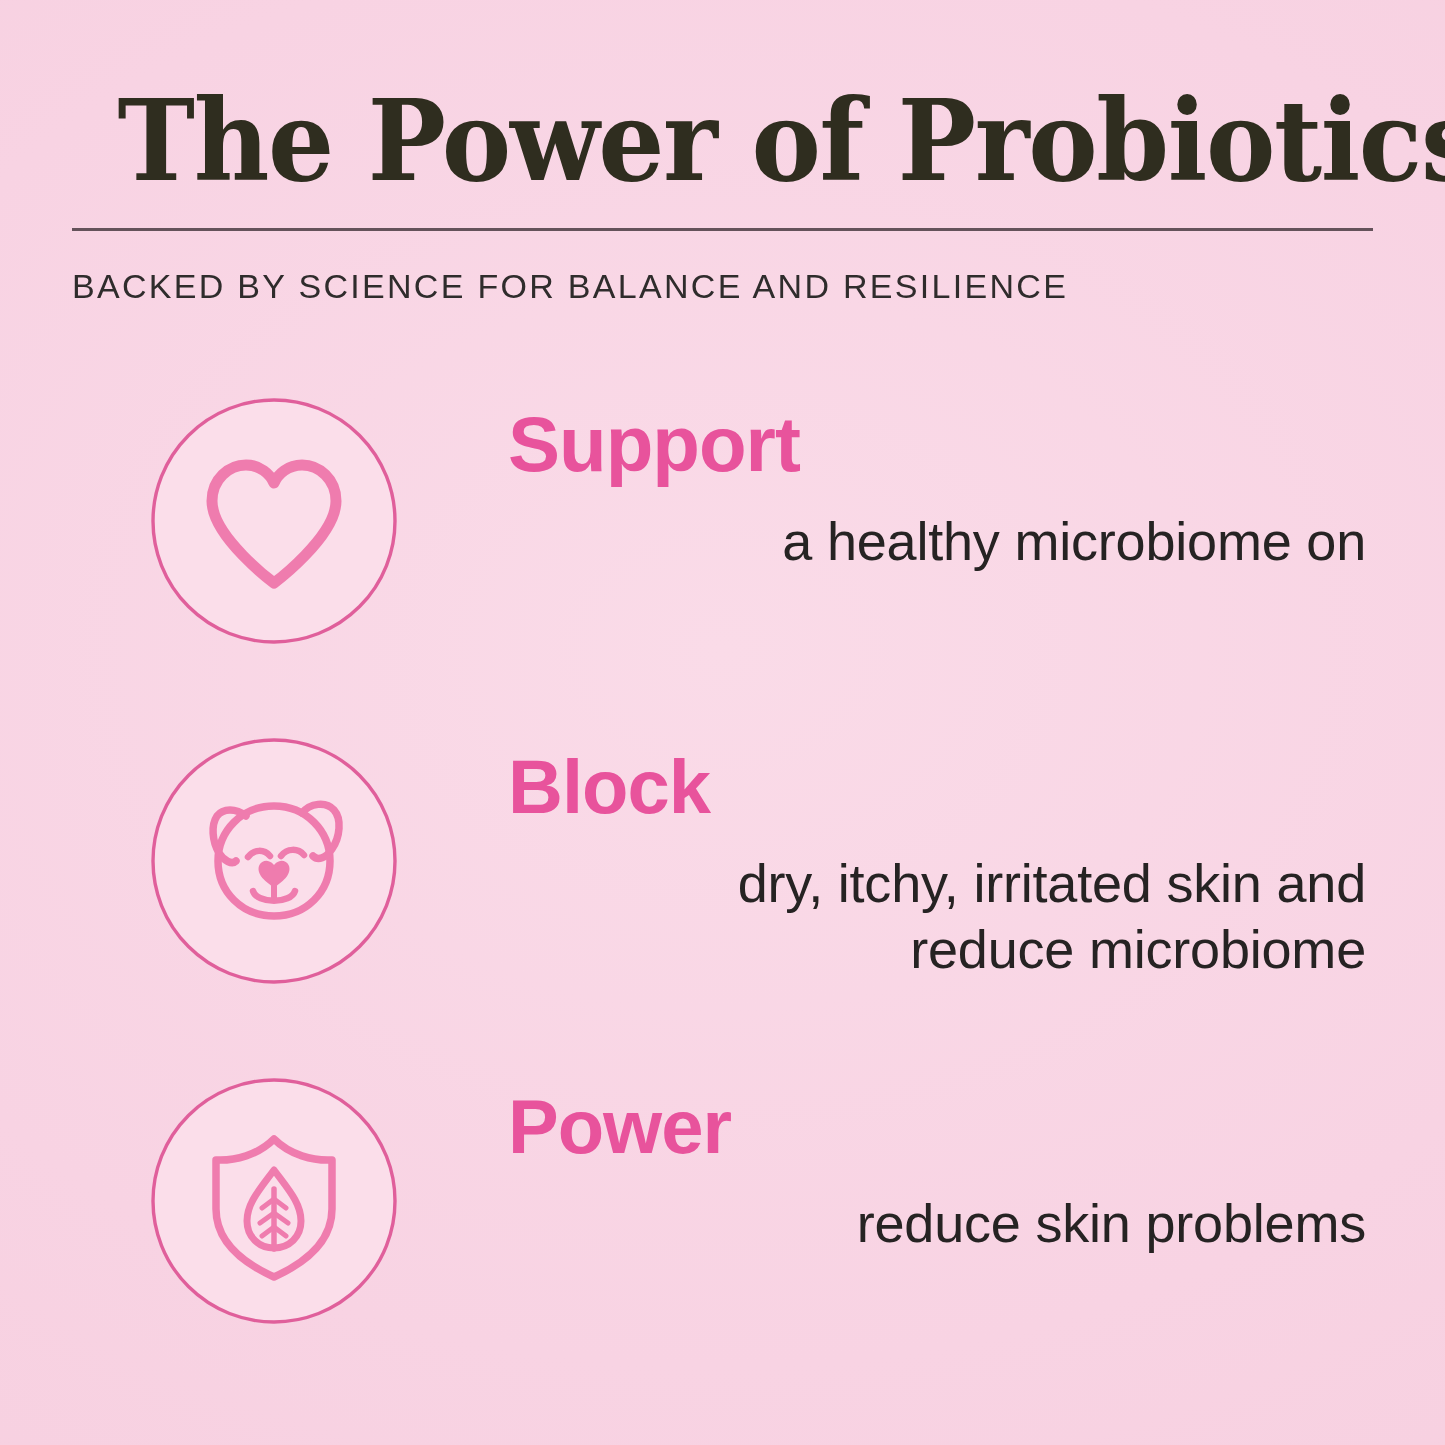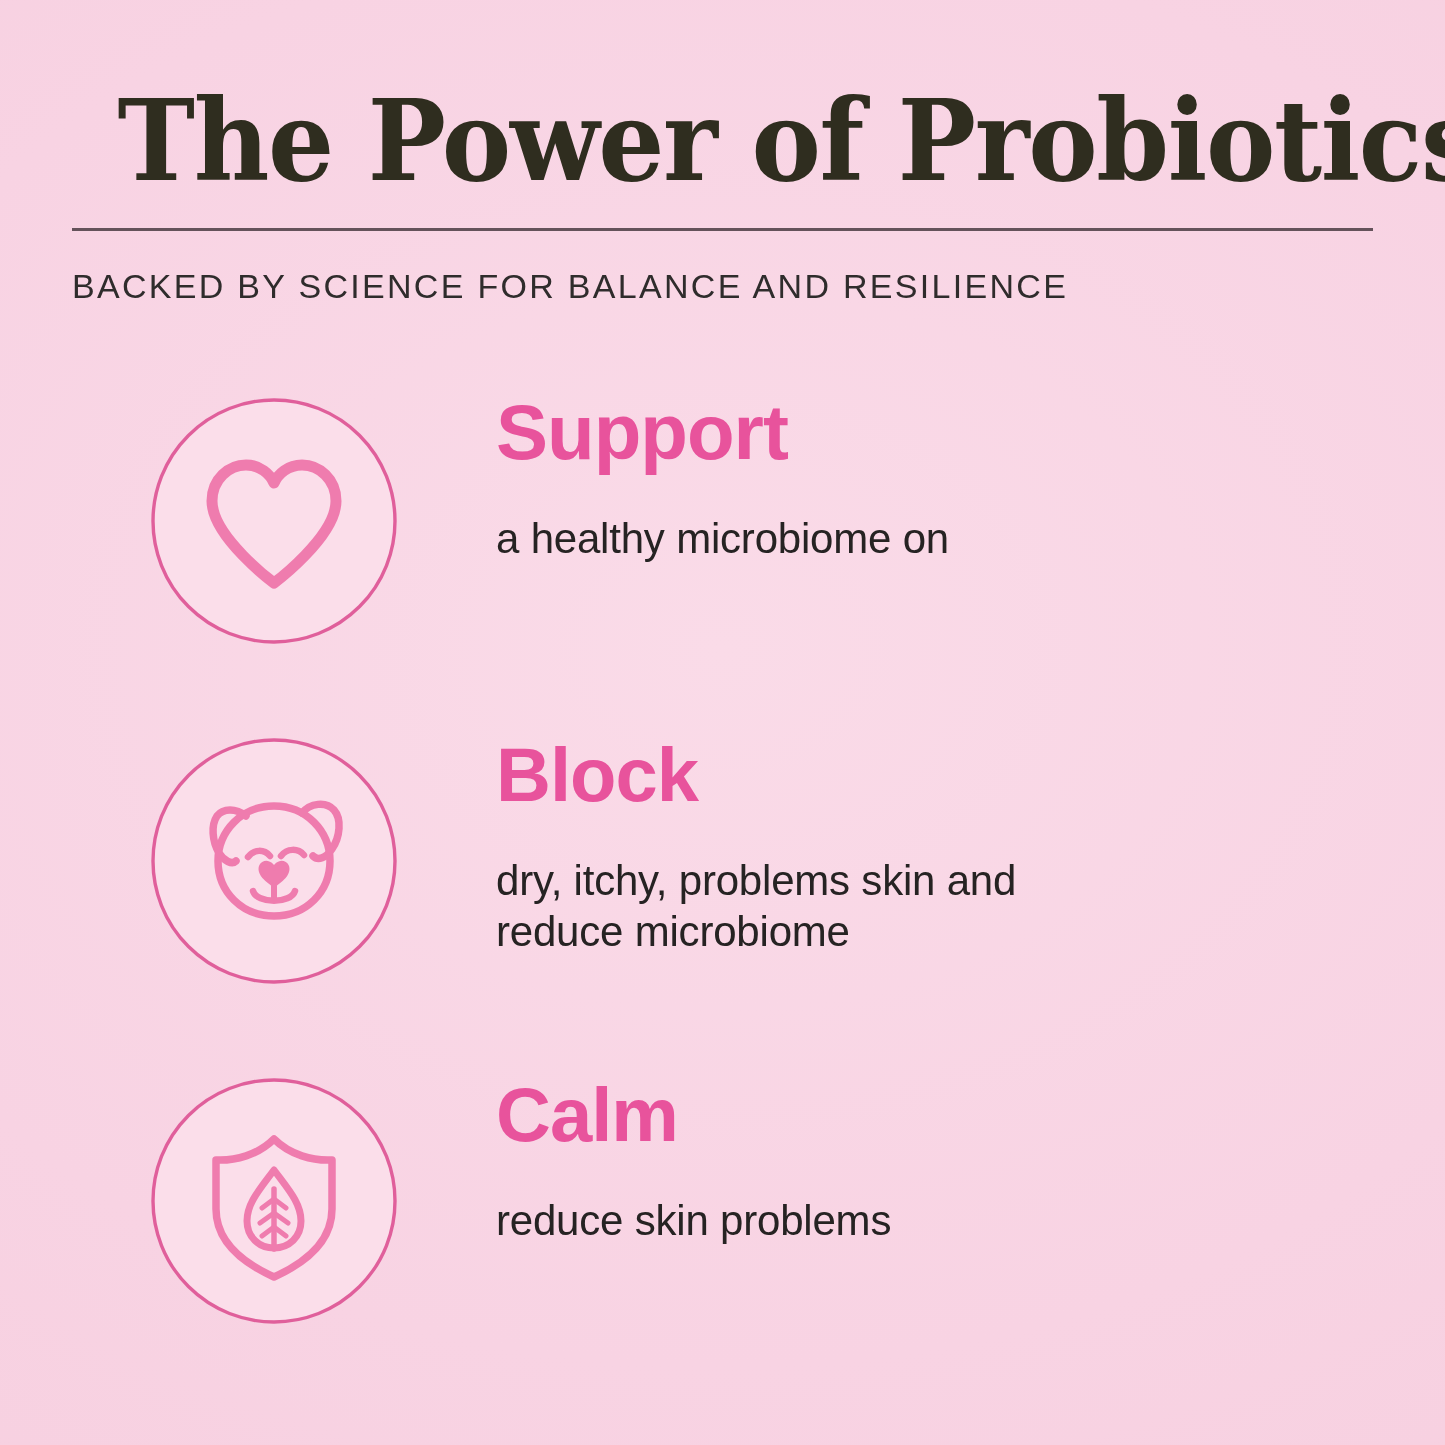--- a/index.html
+++ b/index.html
@@ -97,38 +97,39 @@
     display: block;
   }
 
   .benefit-text {
     flex: 1 1 auto;
     padding-left: 98px;
     padding-top: 10px;
   }
 
   .benefit-heading {
-    margin: 0;
+    margin: 12px;
     font-family: "Liberation Sans", sans-serif;
     font-weight: 700;
     font-size: 76px;
     line-height: 1.0;
     letter-spacing: -1px;
     color: #e8539c;
   }
 
   .benefit-body {
-    margin: 42px 0 0 0;
+    margin: 26px 0 0 0;
     font-family: "Liberation Sans", sans-serif;
     font-weight: 300;
-    font-size: 42px;
+    font-size: 54px;
     line-height: 1.22;
     color: #262323;
     max-width: 870px;
     letter-spacing: -0.2px;
+    text-align: right;
   }
 
   .benefit-body .ln {
     display: block;
   }
 
   
   .benefit--support .benefit-heading { font-size: 78px; }
   .benefit--calm .benefit-text { padding-top: 14px; }
   .benefit--block .benefit-text { padding-top: 14px; }
@@ -201,21 +202,21 @@
                    C 138 139, 130 144, 124 149 Z" fill="#ef7cae" stroke="#ef7cae" stroke-width="3" stroke-linejoin="round"></path>
 
           <path d="M124 149 L 124 161" fill="none" stroke="#ef7cae" stroke-width="6" stroke-linecap="round"></path>
 
           <path d="M103 154 C 107 167, 141 167, 145 154" fill="none" stroke="#ef7cae" stroke-width="6.5" stroke-linecap="round"></path>
         </svg>
       </div>
       <div class="benefit-text">
         <h2 class="benefit-heading">Block</h2>
         <p class="benefit-body">
-          <span class="ln">dry, itchy, problems skin and</span>
+          <span class="ln">dry, itchy, irritated skin and</span>
           <span class="ln">reduce microbiome</span>
         </p>
       </div>
     </div>
 
     <div class="benefit benefit--block">
       <div class="icon-wrap">
         <svg class="icon-circle" viewBox="0 0 248 248">
           <circle cx="124" cy="124" r="121" fill="#fbdeea" stroke="#e05f9b" stroke-width="3.4"></circle>
 
@@ -234,21 +235,21 @@
                    C 97 126, 110 112, 124 93 Z" fill="none" stroke="#ef7cae" stroke-width="7" stroke-linejoin="round" stroke-linecap="round"></path>
 
           <path d="M124 112 L 124 172" fill="none" stroke="#ef7cae" stroke-width="5.5" stroke-linecap="round"></path>
 
           <path d="M124 122 L 112 131 M124 122 L 136 131" fill="none" stroke="#ef7cae" stroke-width="5" stroke-linecap="round"></path>
           <path d="M124 136 L 110 146 M124 136 L 138 146" fill="none" stroke="#ef7cae" stroke-width="5" stroke-linecap="round"></path>
           <path d="M124 150 L 112 159 M124 150 L 136 159" fill="none" stroke="#ef7cae" stroke-width="5" stroke-linecap="round"></path>
         </svg>
       </div>
       <div class="benefit-text">
-        <h2 class="benefit-heading">Calm</h2>
+        <h2 class="benefit-heading">Power</h2>
         <p class="benefit-body">
           <span class="ln">reduce skin problems</span>
         </p>
       </div>
     </div>
 
   </div>
 </div>
 
 </body></html>

